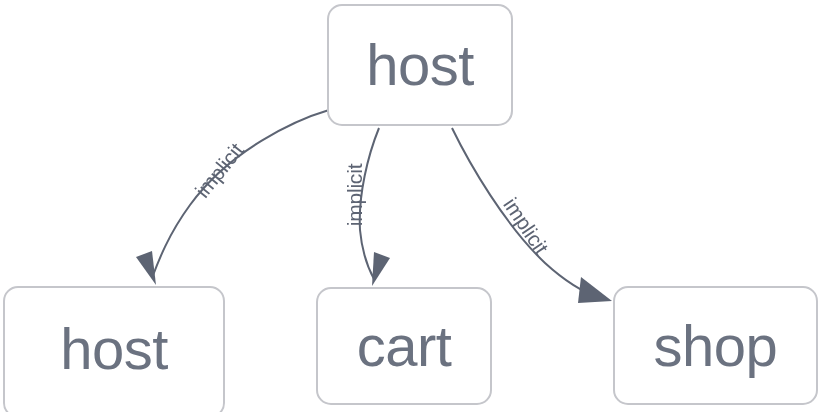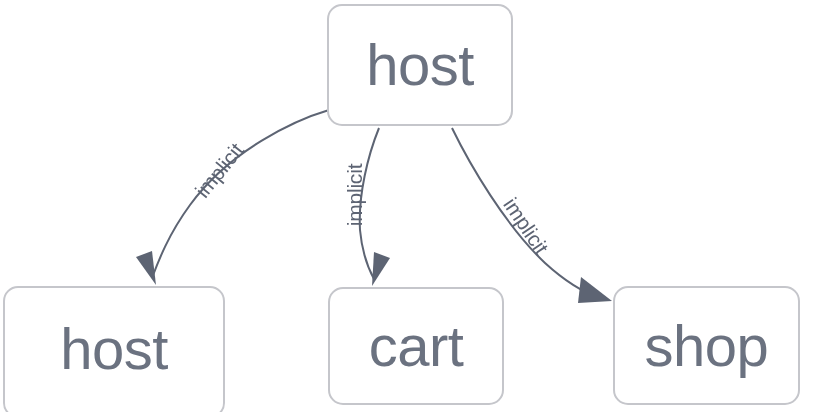--- a/index.html
+++ b/index.html
@@ -90,21 +90,21 @@
   </svg>
 
   <div class="node" style="left:327px; top:4px; width:186px; height:122px;text-align:right;">
     <span class="node-label">host</span>
   </div>
 
   <div class="node" style="left:3px; top:286px; width:222px; height:132px;">
     <span class="node-label" style="margin-top:-6px;">host</span>
   </div>
 
-  <div class="node" style="left:328px; top:287px; width:176px; height:118px;">
+  <div class="node" style="left:316px; top:287px; width:176px; height:118px;">
     <span class="node-label">cart</span>
   </div>
 
-  <div class="node" style="left:613px; top:286px; width:187px; height:119px;">
+  <div class="node" style="left:613px; top:286px; width:205px; height:119px;">
     <span class="node-label">shop</span>
   </div>
 
 </div>
 
 </body></html>

